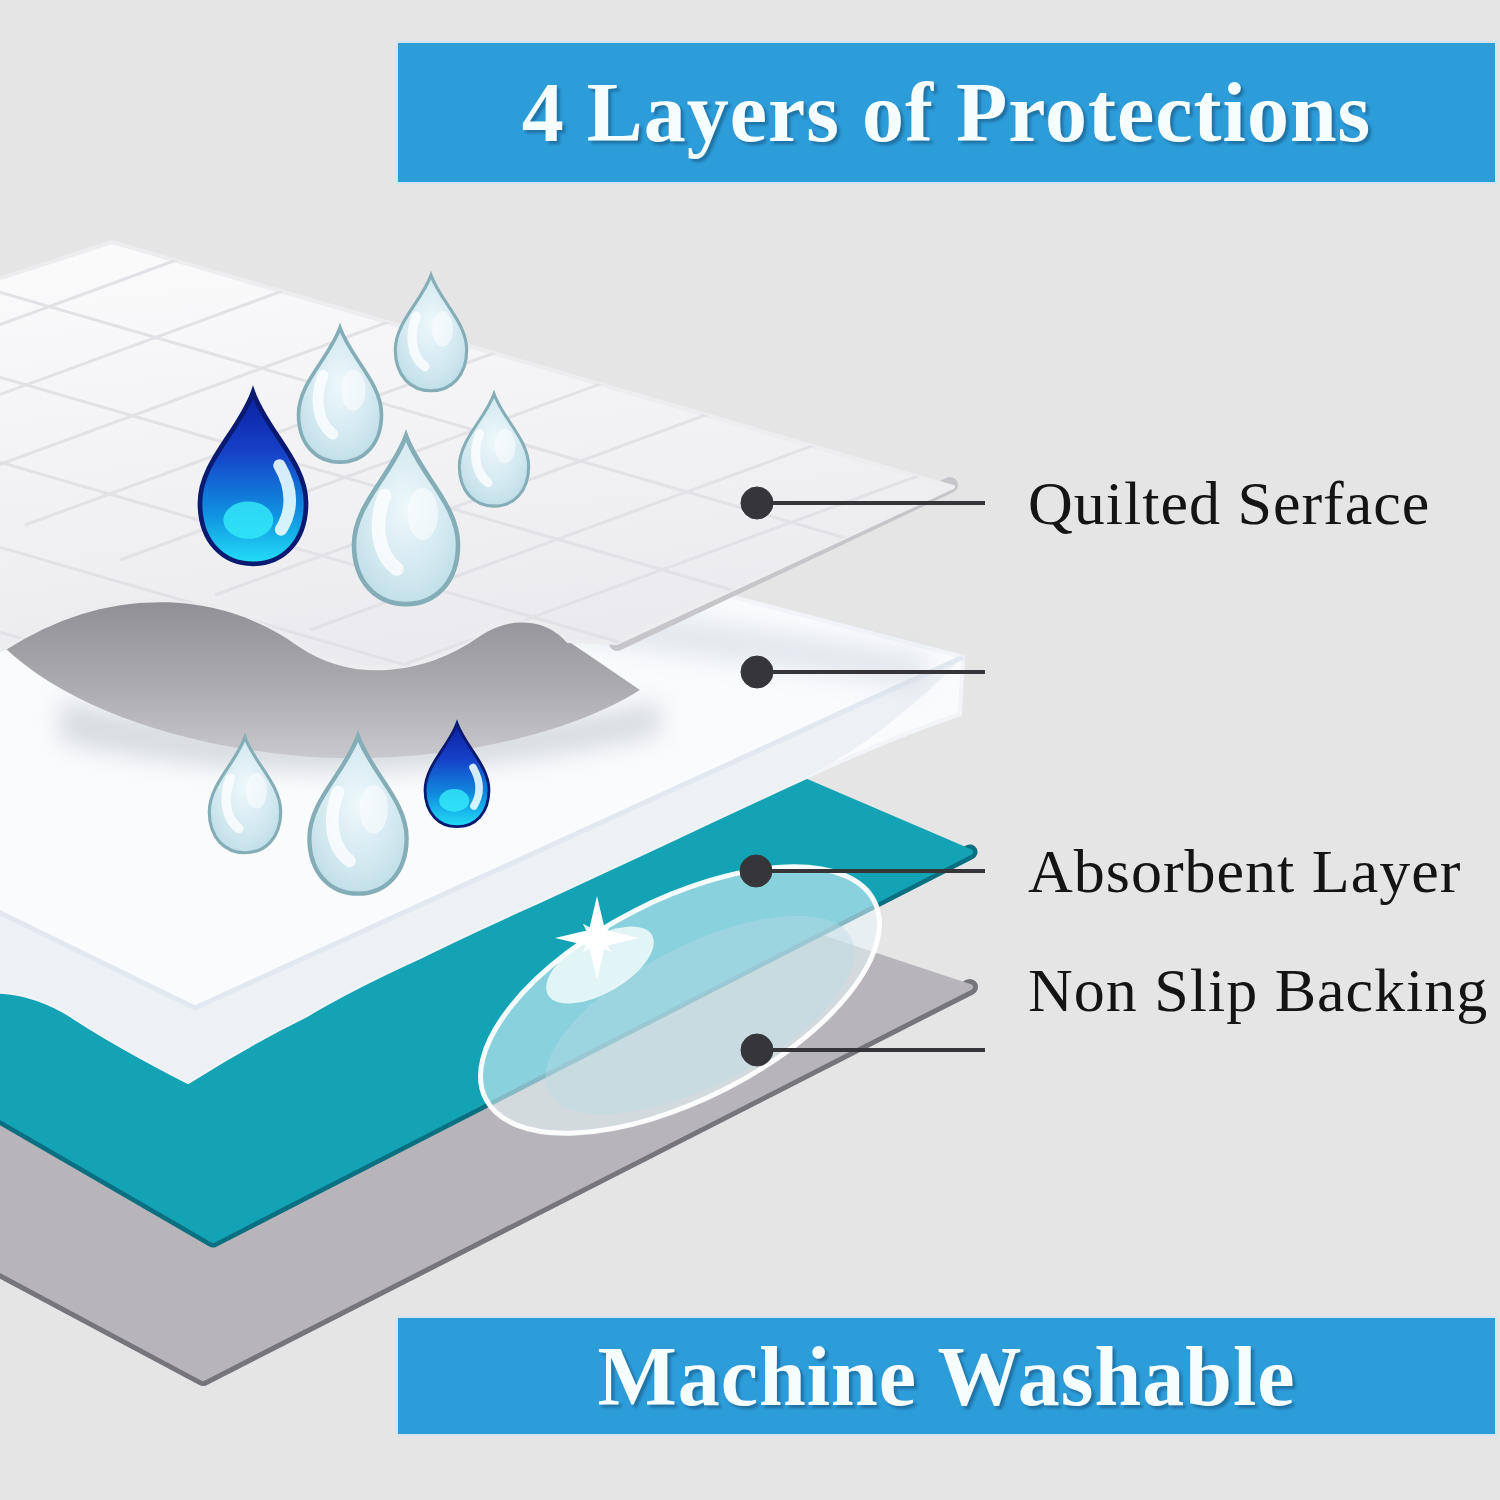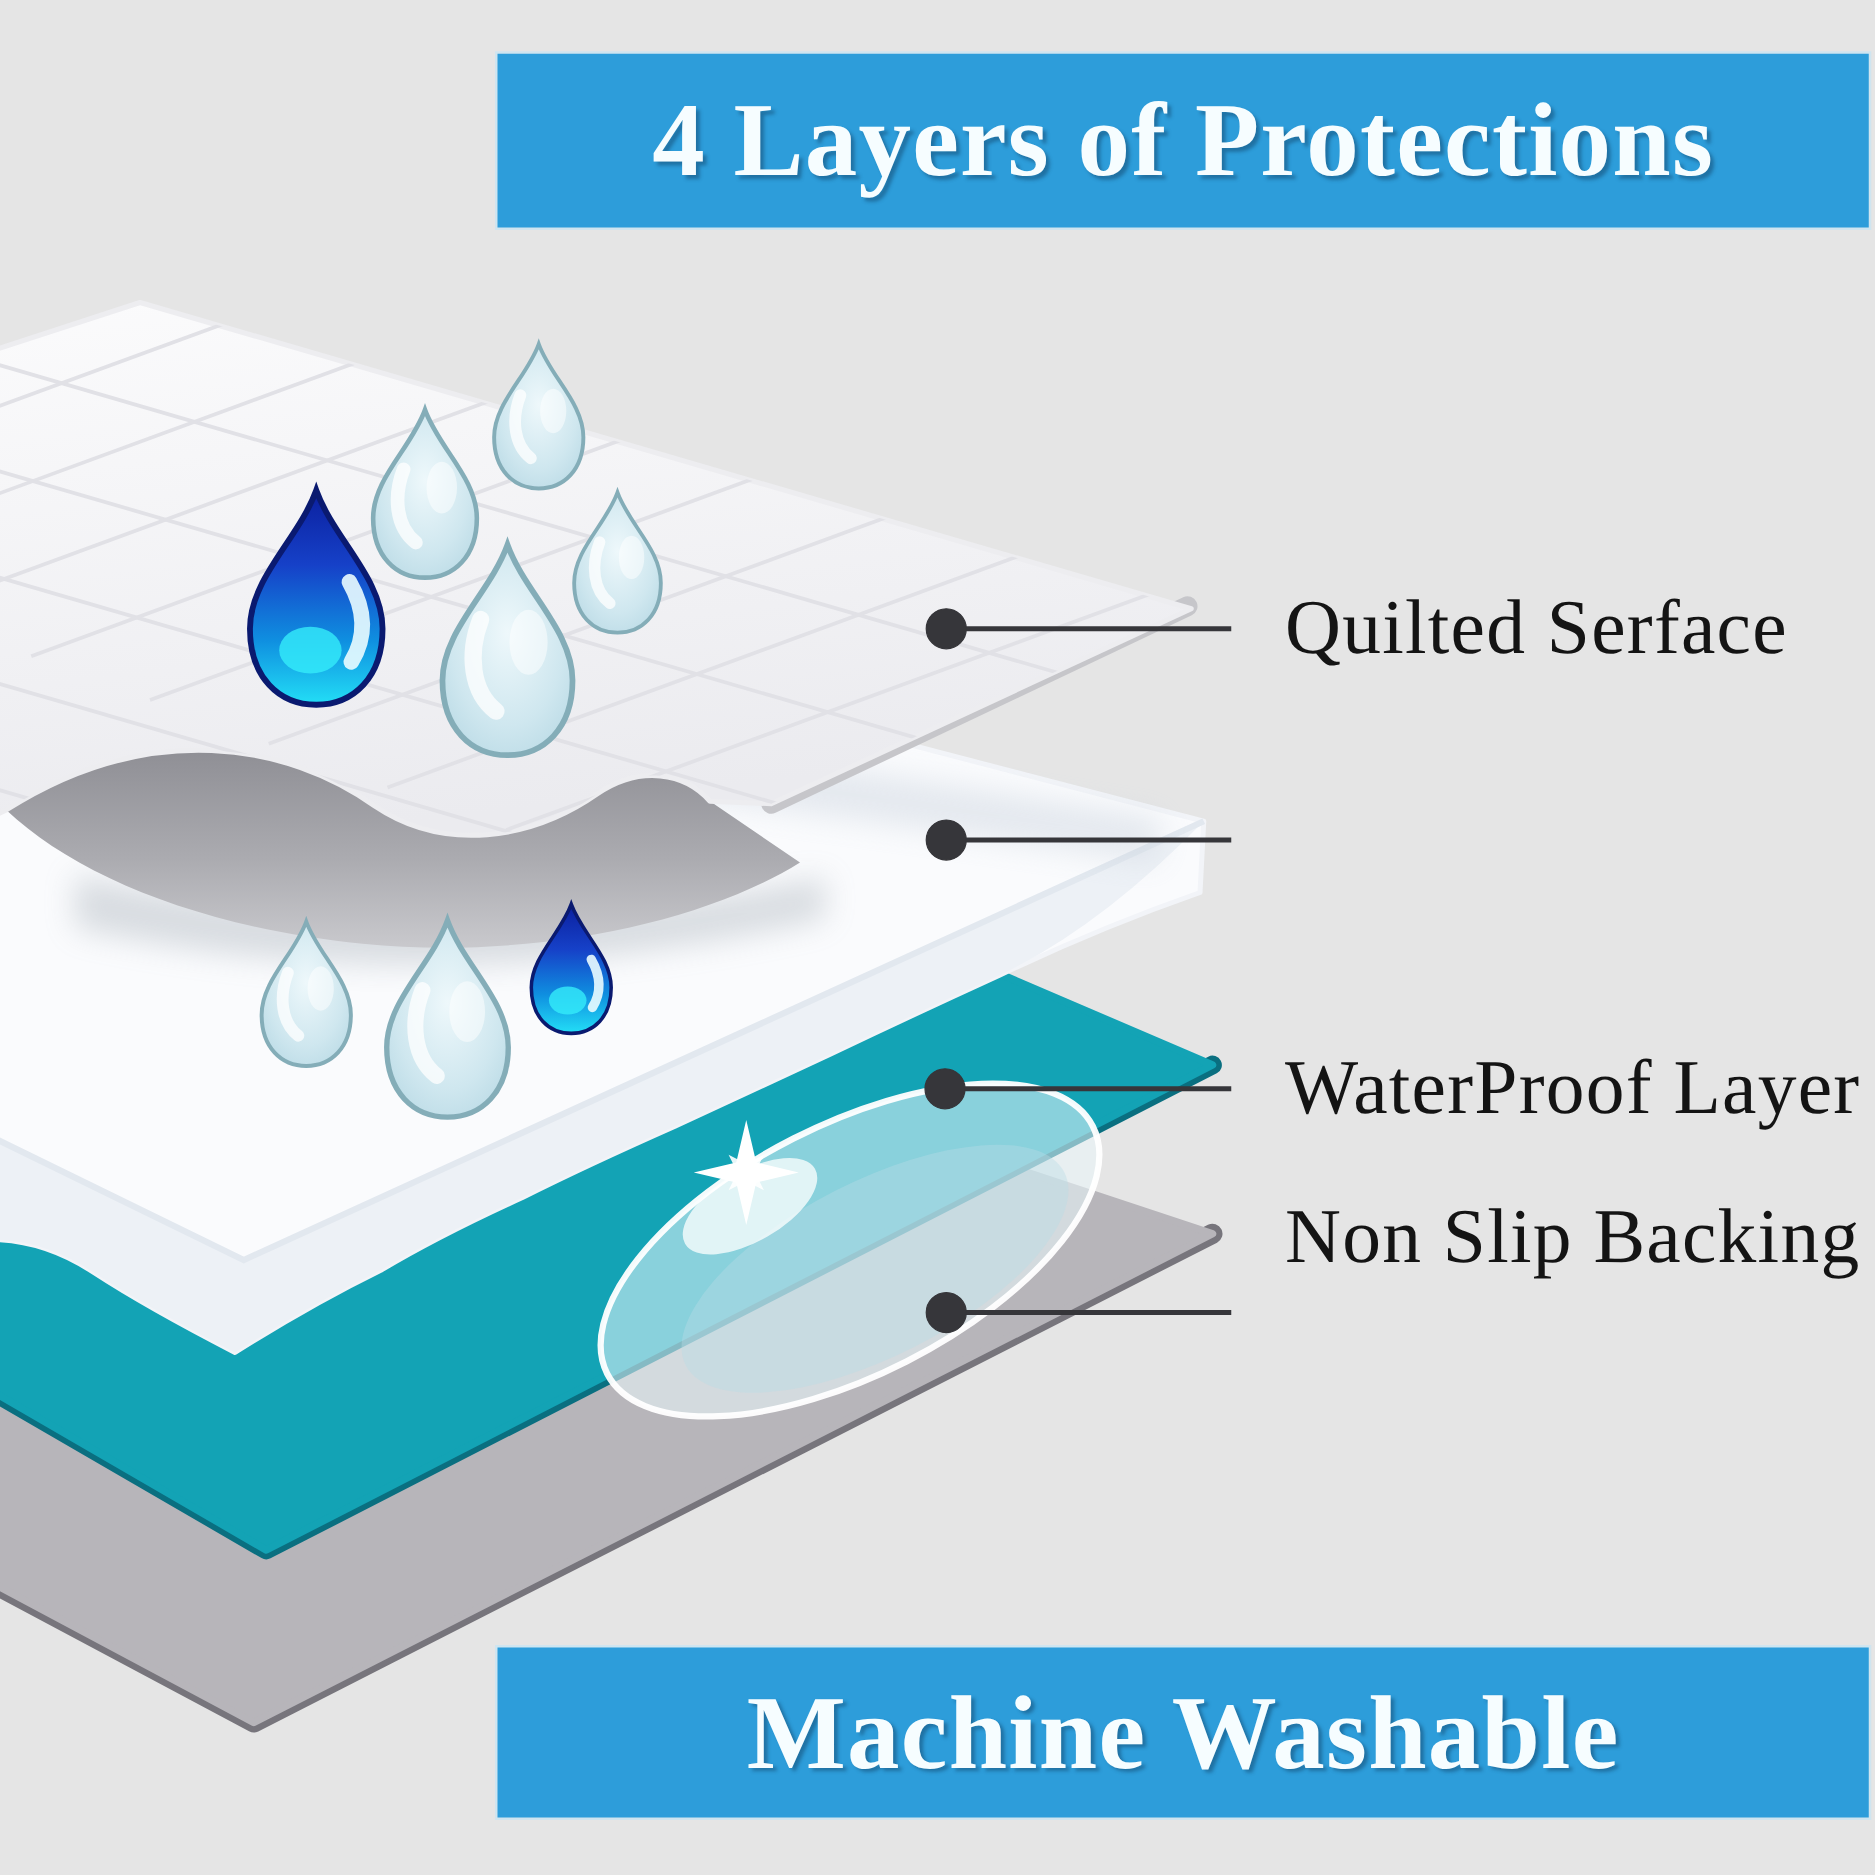--- a/index.html
+++ b/index.html
@@ -8,21 +8,21 @@
     font-family:"Liberation Serif", serif;
   }
   #diagram-svg{position:absolute;left:0;top:0;width:1500px;height:1500px;}
   .banner{
     position:absolute;left:398px;width:1097px;
     background:var(--banner_blue,#2d9dda);
     display:flex;align-items:center;justify-content:center;
     box-shadow:0 0 0 2px rgba(190,230,250,.55);
   }
   .banner.top{top:43px;height:139px;}
-  .banner.bottom{top:1318px;height:136px;text-align:right;}
+  .banner.bottom{top:1318px;height:116px;text-align:right;}
   .banner .banner-text{
     color:var(--banner_text,#f6fdff);
     font-size:84px;font-weight:bold;letter-spacing:1px;white-space:nowrap;
     text-shadow:3px 3px 3px rgba(15,60,95,.45);
   }
   .callout{
     position:absolute;left:1028px;transform:translateY(-50%);
     color:var(--label_text,#141414);font-size:62px;letter-spacing:1px;white-space:nowrap;
   }
   .callout.c0{top:503px;}
@@ -178,16 +178,16 @@
 
   <div class="banner top">
     <span class="banner-text">4 Layers of Protections</span>
   </div>
 
   <div class="banner bottom">
     <span class="banner-text">Machine Washable</span>
   </div>
 
   <div class="callout c0">Quilted Serface</div>
-  <div class="callout c2">WaterProof Layer</div>
+  <div class="callout c2">Absorbent Layer</div>
   <div class="callout c3">Non Slip Backing</div>
 
 </div>
 
 </body></html>

